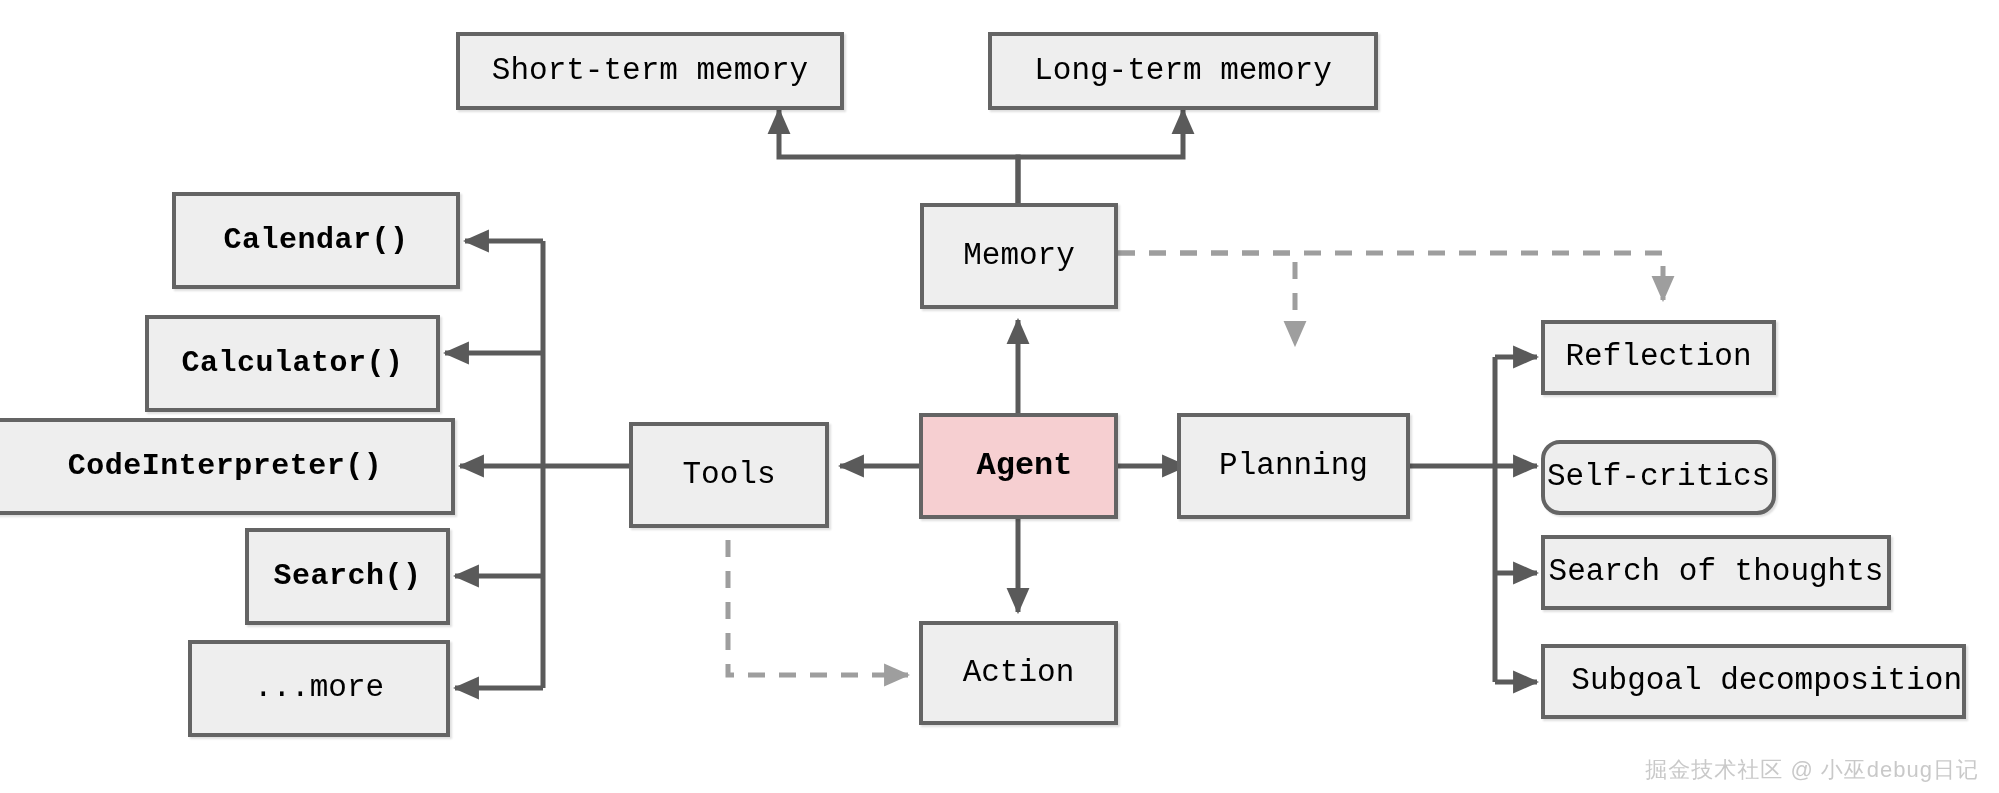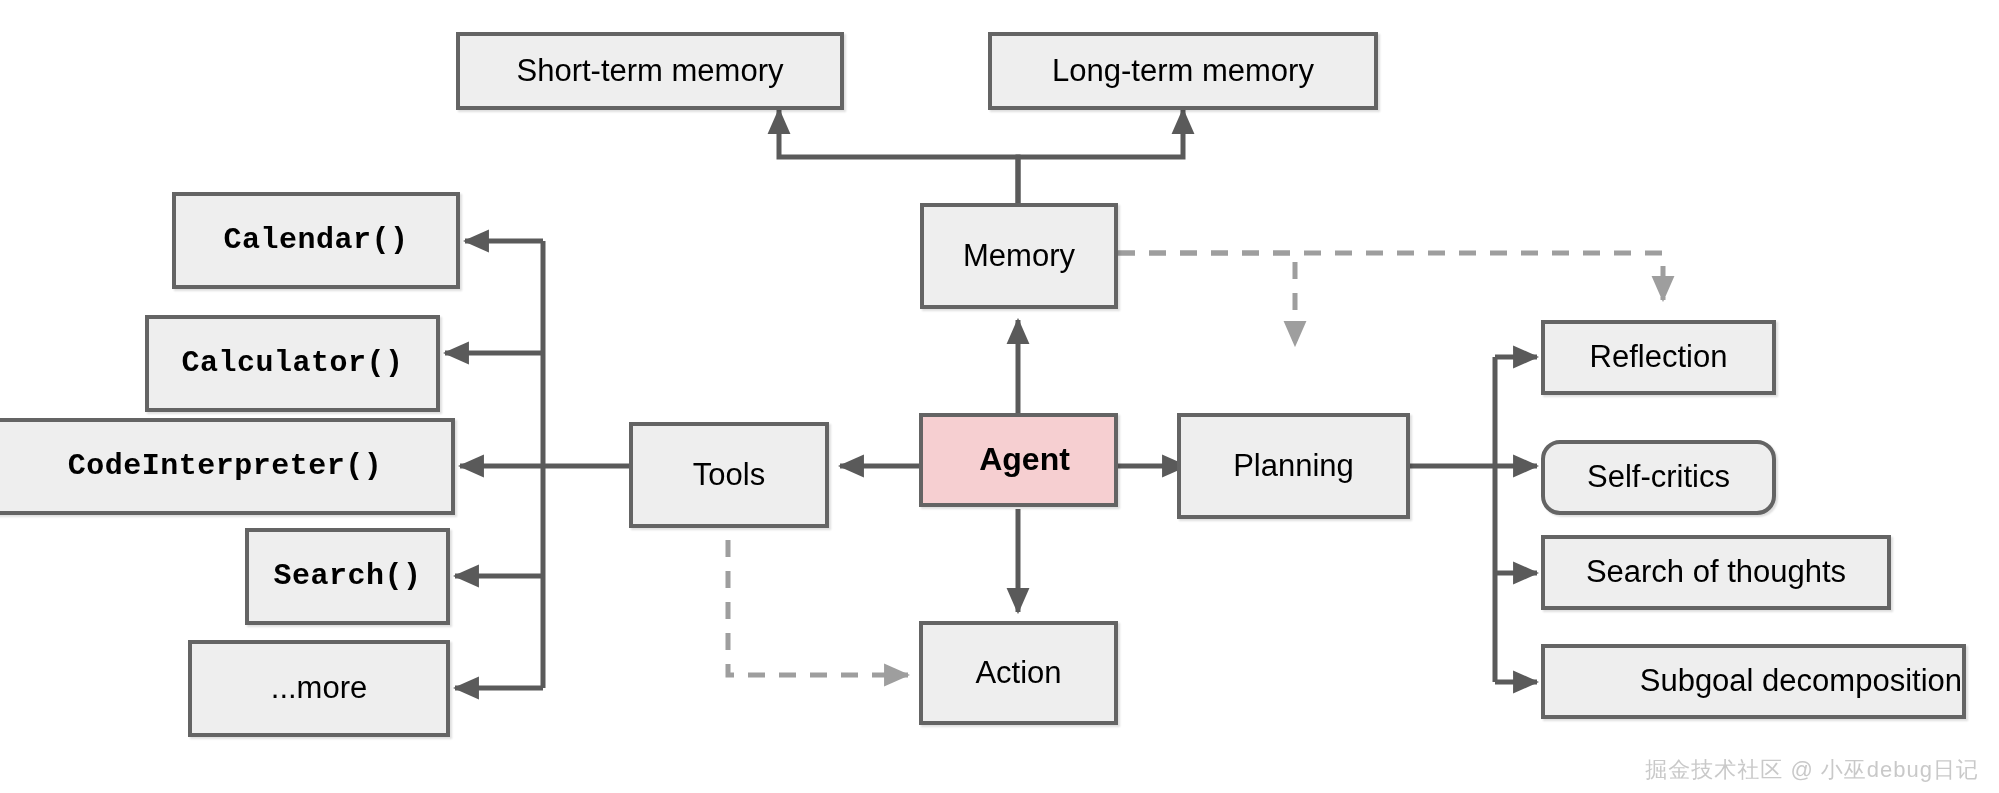--- a/index.html
+++ b/index.html
@@ -29,21 +29,21 @@
   }
   .node {
     position: absolute;
     box-sizing: border-box;
     background: #eeeeee;
     border: 4px solid #646464;
     display: flex;
     align-items: center;
     justify-content: center;
     color: #000000;
-    font-family: Liberation Sans, sans-serif;
+    font-family: Liberation Mono, monospace;
     font-size: 31px;
     line-height: 1.1;
     white-space: nowrap;
     box-shadow: 2px 2px 2px rgba(0,0,0,0.13);
   }
   .node.mono {
     font-family: "Liberation Mono", monospace;
     font-weight: bold;
     font-size: 30px;
     letter-spacing: 0.5px;
@@ -126,21 +126,21 @@
   </div>
 
   <div class="node" style="left:920px; top:203px; width:198px; height:106px;">
     <span>Memory</span>
   </div>
 
   <div class="node" style="left:629px; top:422px; width:200px; height:106px;">
     <span>Tools</span>
   </div>
 
-  <div class="node agent" style="left:919px; top:413px; width:199px; height:94px;padding-left:12px;">
+  <div class="node agent" style="left:919px; top:413px; width:199px; height:106px;padding-left:12px;">
     <span>Agent</span>
   </div>
 
   <div class="node" style="left:1177px; top:413px; width:233px; height:106px;">
     <span>Planning</span>
   </div>
 
   <div class="node" style="left:919px; top:621px; width:199px; height:104px;">
     <span>Action</span>
   </div>

